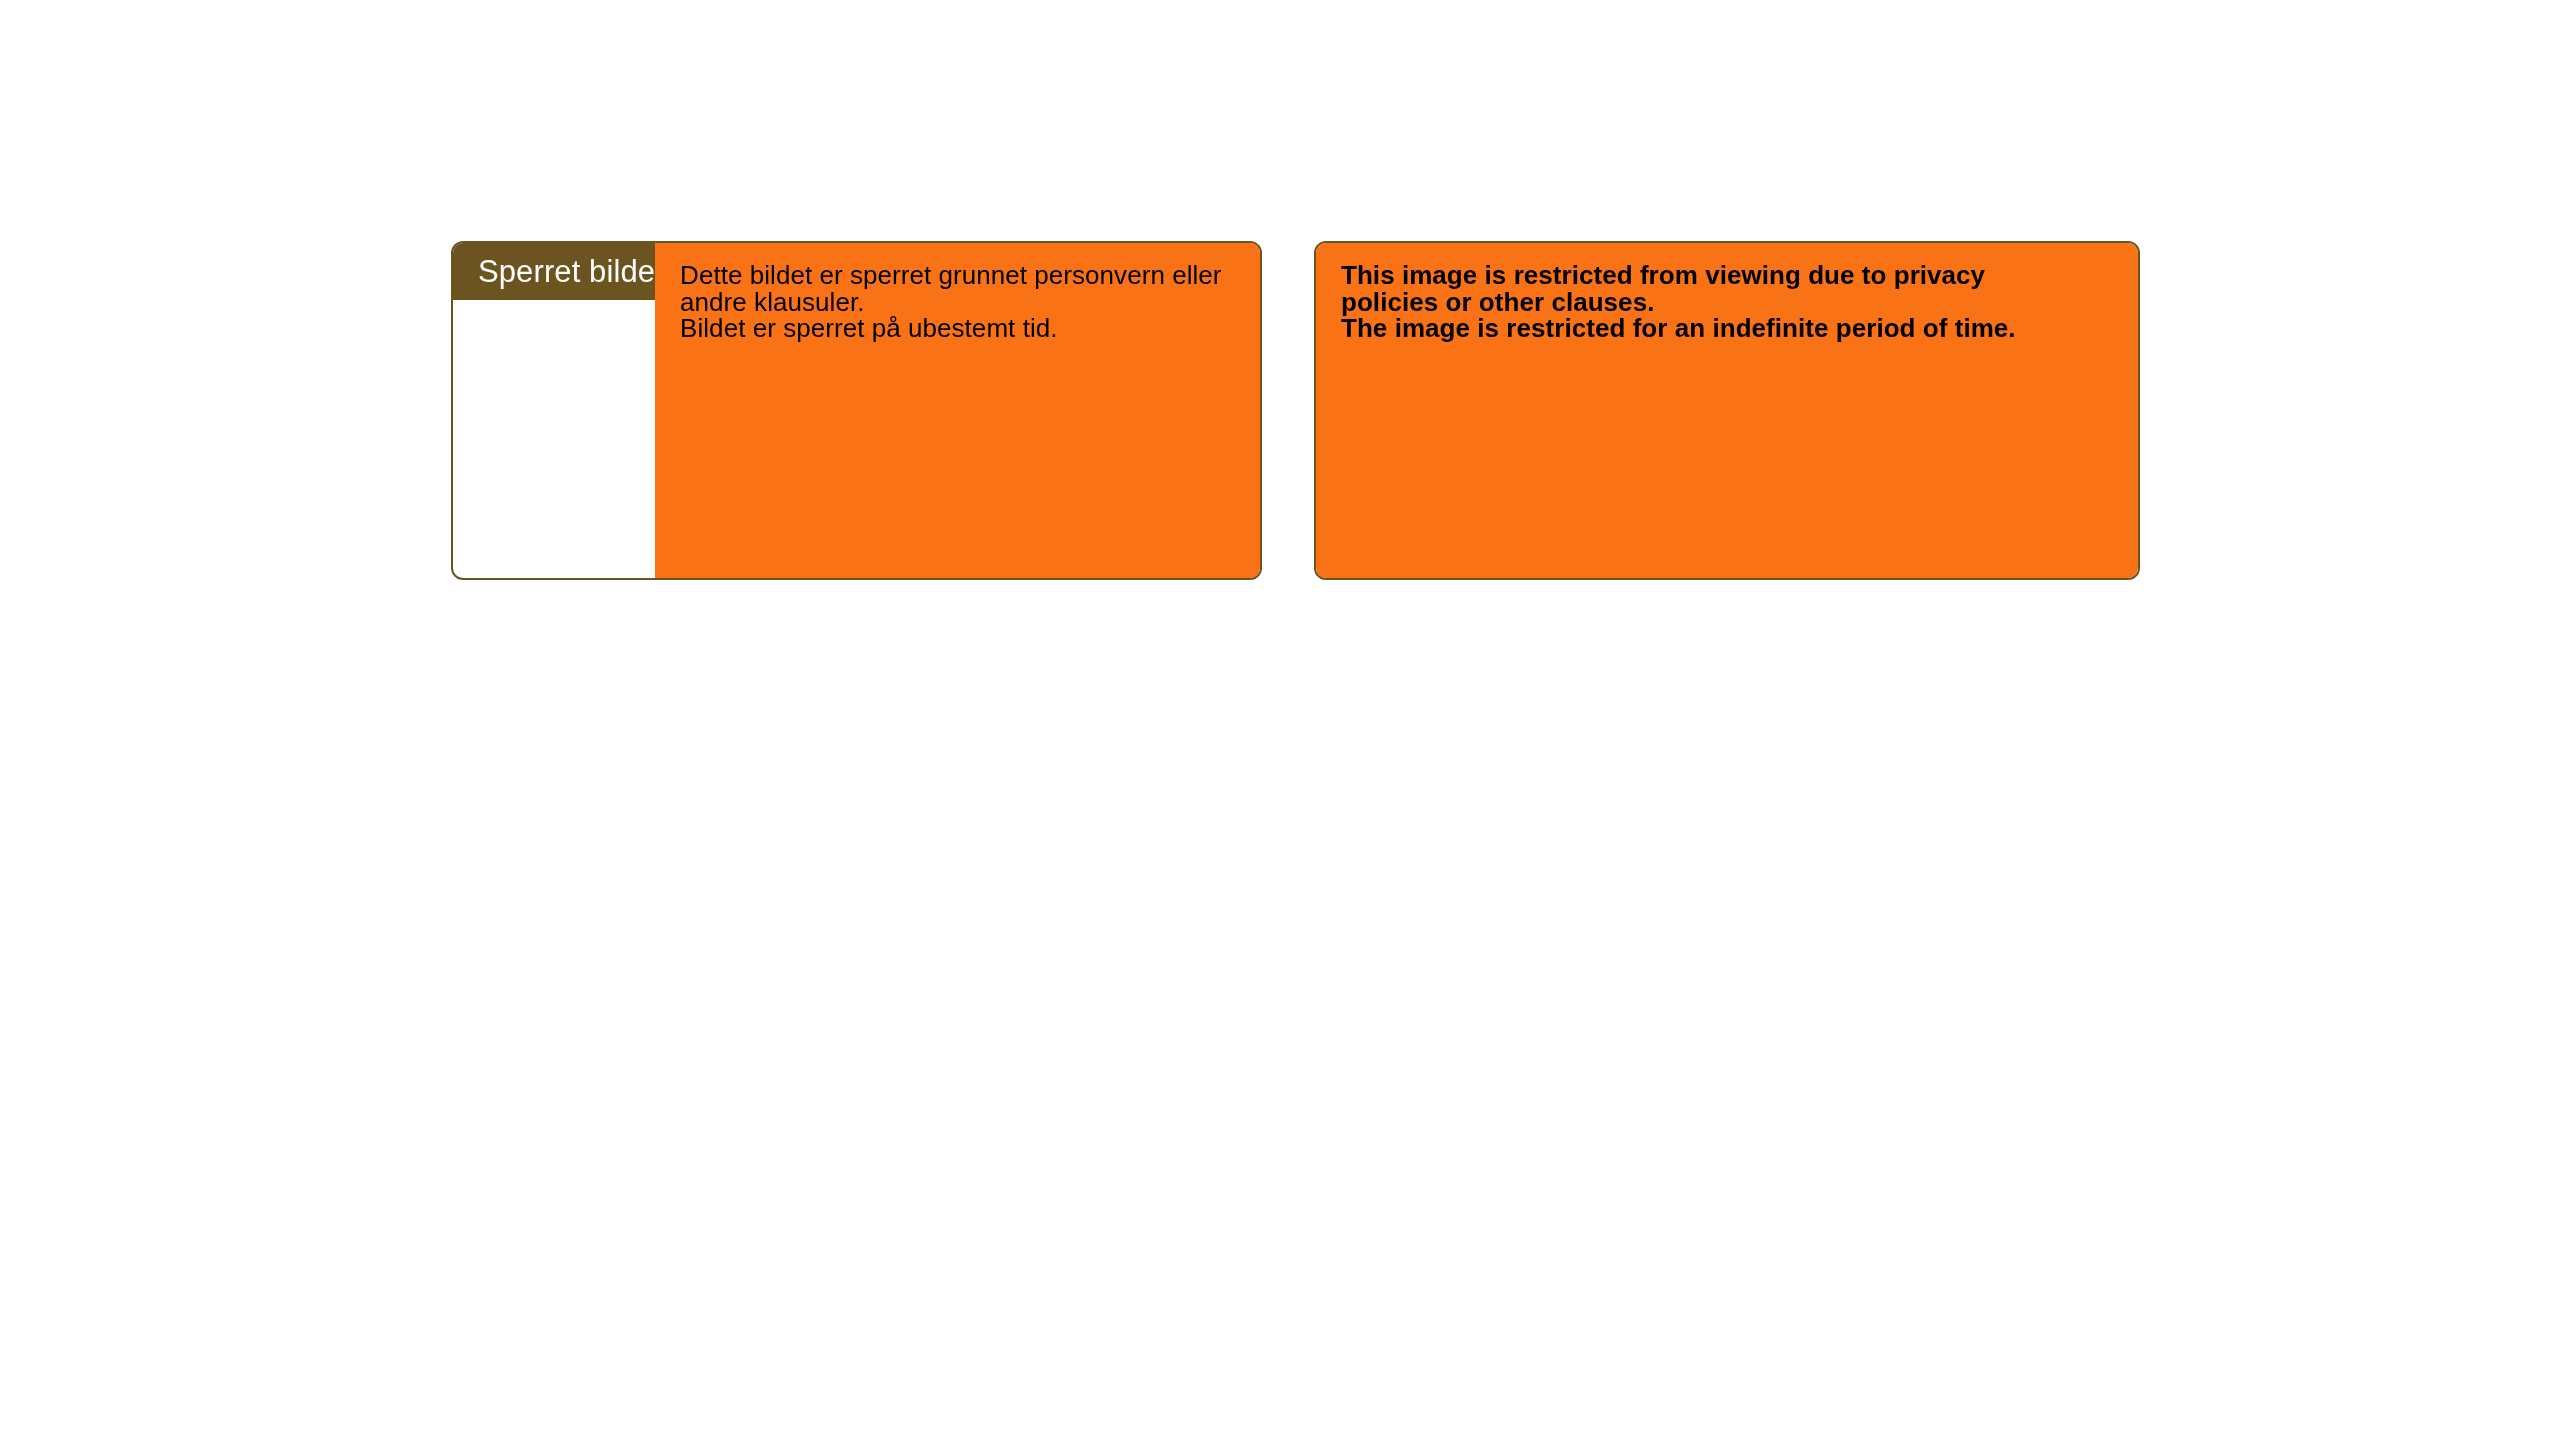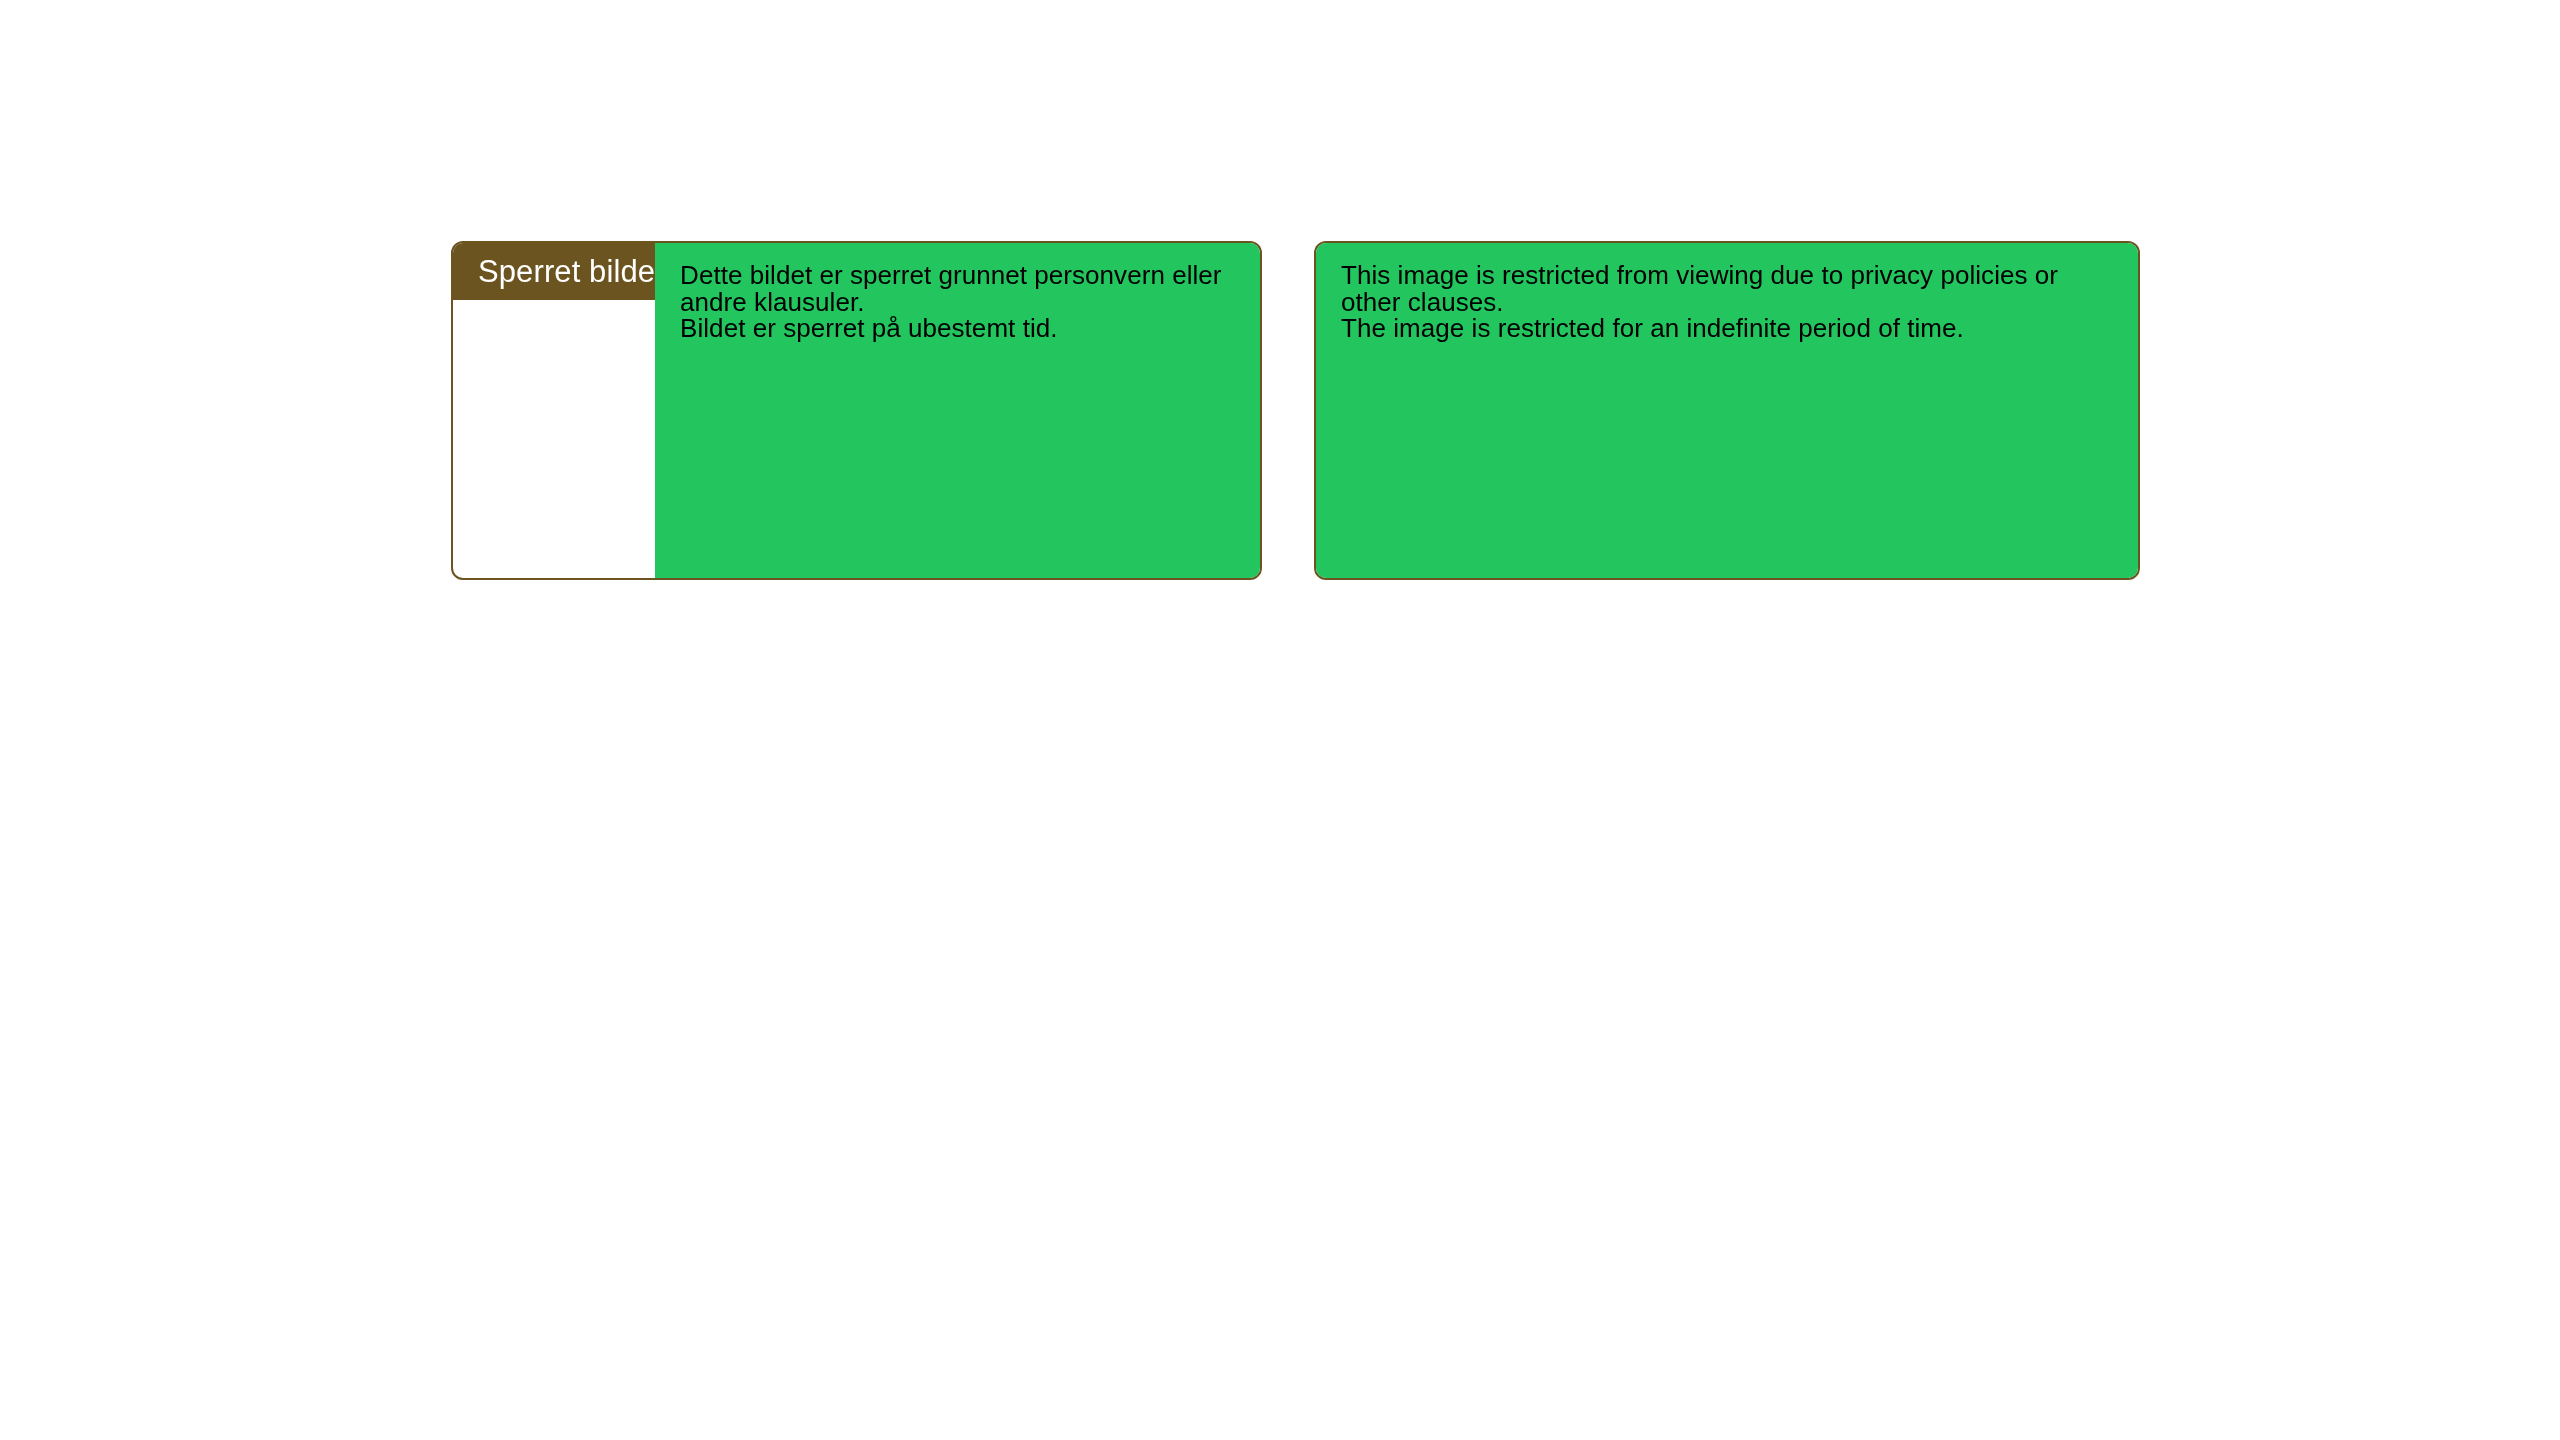--- a/index.html
+++ b/index.html
@@ -58,37 +58,37 @@
     font-size: 31px;
     font-weight: 400;
     line-height: 1;
     letter-spacing: 0.1px;
     color: #ffffff;
     white-space: nowrap;
   }
 
   .card-body {
     flex: 1 1 auto;
-    background: #22c55e;
+    background: #f97316;
     padding: 19px 24px 0 25px;
   }
 
   .card-paragraph {
     margin: 0;
     color: #000000;
     font-size: 26px;
     line-height: 1.02;
     letter-spacing: 0.05px;
   }
 
   .card-paragraph + .card-paragraph {
   }
 
   .card-no .card-paragraph { max-width: 700px; }
-  .card-en .card-paragraph { max-width: 740px; }
+  .card-en .card-paragraph { max-width: 740px; font-weight: bold; }
 </style>
 </head>
 <body>
 
 <div id="page">
 
   <div class="cards-row">
 
     <div class="notice-card card-no">
       <div class="card-header">

